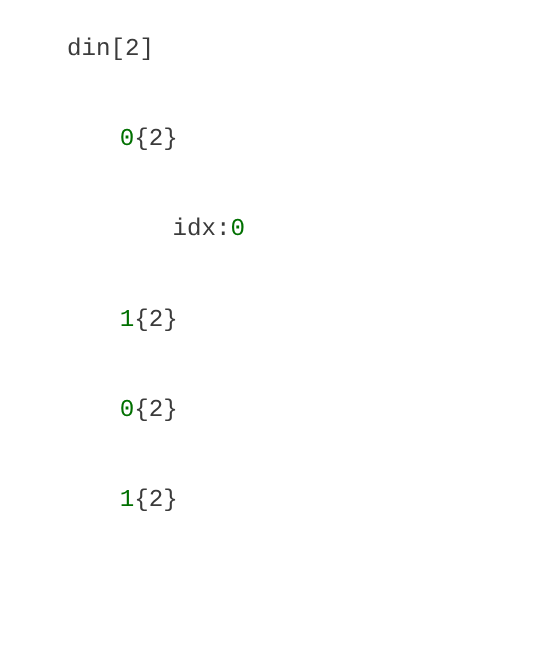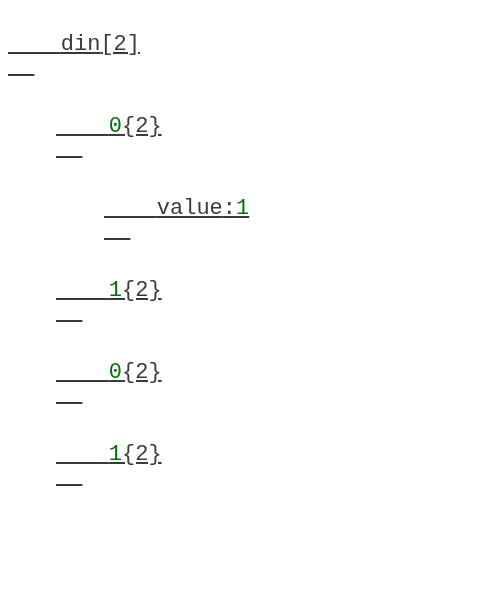--- a/index.html
+++ b/index.html
@@ -13,21 +13,20 @@
     color: #3b3b3b;
     overflow: hidden;
   }
   .tree {
     padding: 4px 8px;
     line-height: 1.0;
   }
   .row {
     white-space: pre;
     padding: 8px 0;
-    text-decoration: underline;
   }
   .indent1 { padding-left: 48px; }
   .indent2 { padding-left: 96px; }
   .key-num   { color: #007000; } 
   .key-name  { color: #3b3b3b; } 
   .punct     { color: #3b3b3b; }
   .val       { color: #007000; }
 </style>
 </head>
 <body>
@@ -35,24 +34,24 @@
 <div class="tree">
 
   <div class="row">
     <span class="key-name">din</span><span class="punct">[2]</span>
   </div>
 
   <div class="row indent1">
     <span class="key-num">0</span><span class="punct">{2}</span>
   </div>
 
+  <div class="row indent2">
+    <span class="key-name">idx</span><span class="punct">:</span><span class="val">0</span>
+  </div>
 
-  <div class="row indent2">
-    <span class="key-name">value</span><span class="punct">:</span><span class="val">1</span>
-  </div>
 
   <div class="row indent1">
     <span class="key-num">1</span><span class="punct">{2}</span>
   </div>
 
 
   <div class="row indent1">
     <span class="key-num">0</span><span class="punct">{2}</span>
   </div>
 

